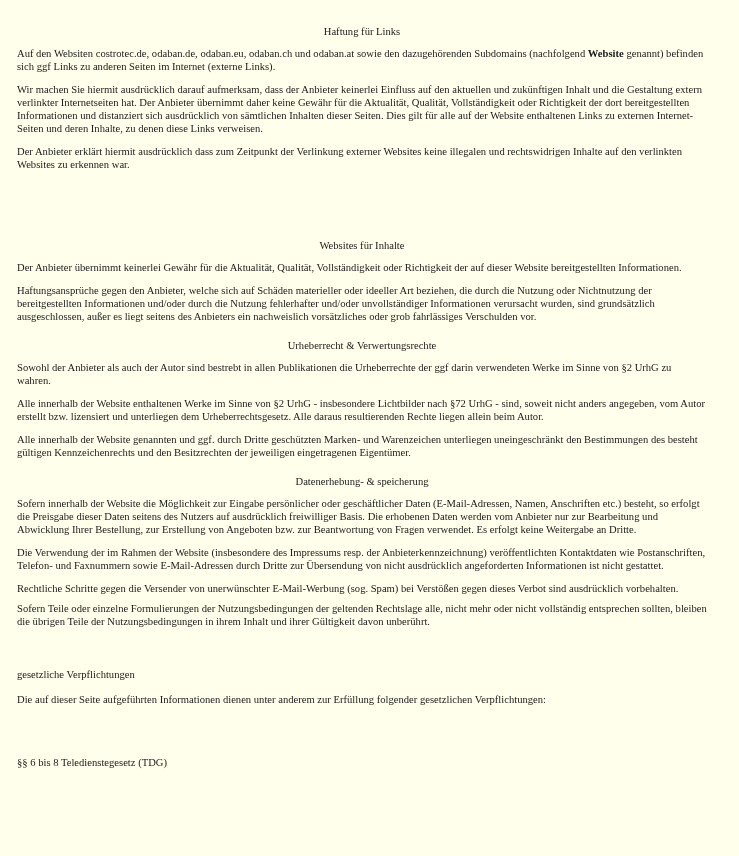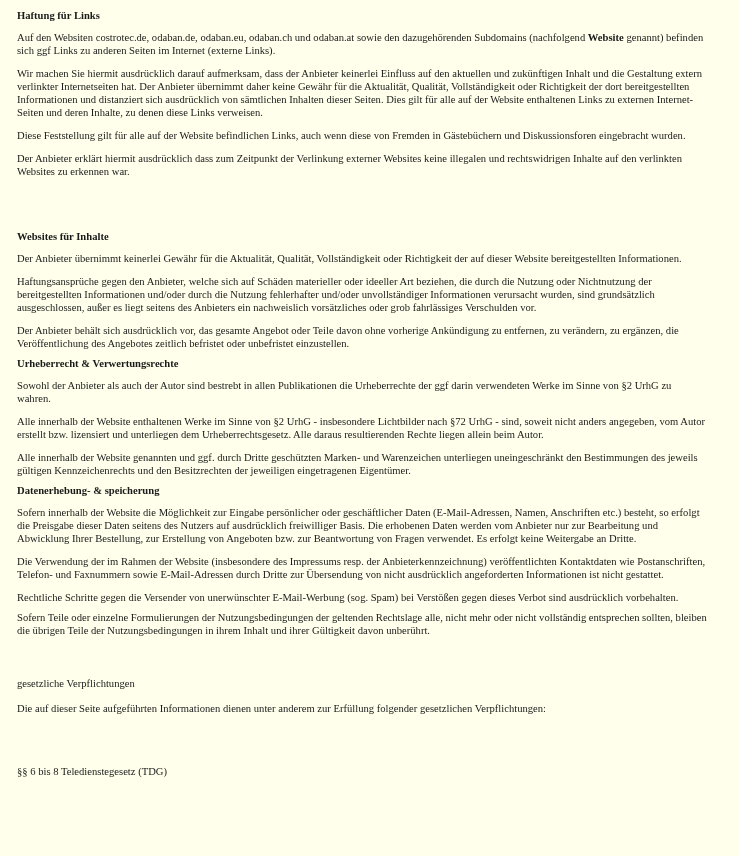--- a/index.html
+++ b/index.html
@@ -14,23 +14,24 @@
       font-family: "Liberation Serif", "DejaVu Serif", serif;
       font-size: 10.6px;
       line-height: 13px;
       color: #1a1a1a;
     }
     .content {
       padding: 9px 22px 0 17px;
       width: 690px;
     }
     .section-heading {
-      font-weight: bold;
-      margin: 0 0 9px 0;
+      font-weight: normal;
+      margin: 16px 0 9px 0;
       height: 13px;
+      text-align: center;
     }
     .para {
       margin: 0 0 10px 0;
     }
     .para-tight {
       margin: 0 0 7px 0;
     }
     .gap-large {
       height: 42px;
     }
@@ -52,38 +53,36 @@
   </style>
 </head>
 <body>
 
 <div class="content">
 
   <div>
     <div class="section-heading">Haftung für Links</div>
     <p class="para"><span>Auf den Websiten costrotec.de, odaban.de, odaban.eu, odaban.ch und odaban.at sowie den dazugehörenden Subdomains (nachfolgend </span><b class="inline-strong">Website</b><span> genannt) befinden sich ggf Links zu anderen Seiten im Internet (externe Links).</span></p>
     <p class="para">Wir machen Sie hiermit ausdrücklich darauf aufmerksam, dass der Anbieter keinerlei Einfluss auf den aktuellen und zukünftigen Inhalt und die Gestaltung extern verlinkter Internetseiten hat. Der Anbieter übernimmt daher keine Gewähr für die Aktualität, Qualität, Vollständigkeit oder Richtigkeit der dort bereitgestellten Informationen und distanziert sich ausdrücklich von sämtlichen Inhalten dieser Seiten. Dies gilt für alle auf der Website enthaltenen Links zu externen Internet-Seiten und deren Inhalte, zu denen diese Links verweisen.</p>
-    <p class="para">Diese Feststellung gilt für alle auf der Website befindlichen Links, auch wenn diese von Fremden in Gästebüchern und Diskussionsforen eingebracht wurden.</p>
     <p class="para">Der Anbieter erklärt hiermit ausdrücklich dass zum Zeitpunkt der Verlinkung externer Websites keine illegalen und rechtswidrigen Inhalte auf den verlinkten Websites zu erkennen war.</p>
   </div>
 
   <div class="gap-large"></div>
 
   <div>
     <div class="section-heading">Websites für Inhalte</div>
     <p class="para">Der Anbieter übernimmt keinerlei Gewähr für die Aktualität, Qualität, Vollständigkeit oder Richtigkeit der auf dieser Website bereitgestellten Informationen.</p>
     <p class="para">Haftungsansprüche gegen den Anbieter, welche sich auf Schäden materieller oder ideeller Art beziehen, die durch die Nutzung oder Nichtnutzung der bereitgestellten Informationen und/oder durch die Nutzung fehlerhafter und/oder unvollständiger Informationen verursacht wurden, sind grundsätzlich ausgeschlossen, außer es liegt seitens des Anbieters ein nachweislich vorsätzliches oder grob fahrlässiges Verschulden vor.</p>
-    <p class="para-tight">Der Anbieter behält sich ausdrücklich vor, das gesamte Angebot oder Teile davon ohne vorherige Ankündigung zu entfernen, zu verändern, zu ergänzen, die Veröffentlichung des Angebotes zeitlich befristet oder unbefristet einzustellen.</p>
   </div>
 
   <div>
     <div class="section-heading">Urheberrecht &amp; Verwertungsrechte</div>
     <p class="para">Sowohl der Anbieter als auch der Autor sind bestrebt in allen Publikationen die Urheberrechte der ggf darin verwendeten Werke im Sinne von §2 UrhG zu wahren.</p>
     <p class="para">Alle innerhalb der Website enthaltenen Werke im Sinne von §2 UrhG - insbesondere Lichtbilder nach §72 UrhG - sind, soweit nicht anders angegeben, vom Autor erstellt bzw. lizensiert und unterliegen dem Urheberrechtsgesetz. Alle daraus resultierenden Rechte liegen allein beim Autor.</p>
-    <p class="para-tight">Alle innerhalb der Website genannten und ggf. durch Dritte geschützten Marken- und Warenzeichen unterliegen uneingeschränkt den Bestimmungen des jeweils gültigen Kennzeichenrechts und den Besitzrechten der jeweiligen eingetragenen Eigentümer.</p>
+    <p class="para-tight">Alle innerhalb der Website genannten und ggf. durch Dritte geschützten Marken- und Warenzeichen unterliegen uneingeschränkt den Bestimmungen des besteht gültigen Kennzeichenrechts und den Besitzrechten der jeweiligen eingetragenen Eigentümer.</p>
   </div>
 
   <div>
     <div class="section-heading">Datenerhebung- &amp; speicherung</div>
     <p class="para">Sofern innerhalb der Website die Möglichkeit zur Eingabe persönlicher oder geschäftlicher Daten (E-Mail-Adressen, Namen, Anschriften etc.) besteht, so erfolgt die Preisgabe dieser Daten seitens des Nutzers auf ausdrücklich freiwilliger Basis. Die erhobenen Daten werden vom Anbieter nur zur Bearbeitung und Abwicklung Ihrer Bestellung, zur Erstellung von Angeboten bzw. zur Beantwortung von Fragen verwendet. Es erfolgt keine Weitergabe an Dritte.</p>
     <p class="para">Die Verwendung der im Rahmen der Website (insbesondere des Impressums resp. der Anbieterkennzeichnung) veröffentlichten Kontaktdaten wie Postanschriften, Telefon- und Faxnummern sowie E-Mail-Adressen durch Dritte zur Übersendung von nicht ausdrücklich angeforderten Informationen ist nicht gestattet.</p>
     <p class="para-tight">Rechtliche Schritte gegen die Versender von unerwünschter E-Mail-Werbung (sog. Spam) bei Verstößen gegen dieses Verbot sind ausdrücklich vorbehalten.</p>
   </div>
 
   <div>

